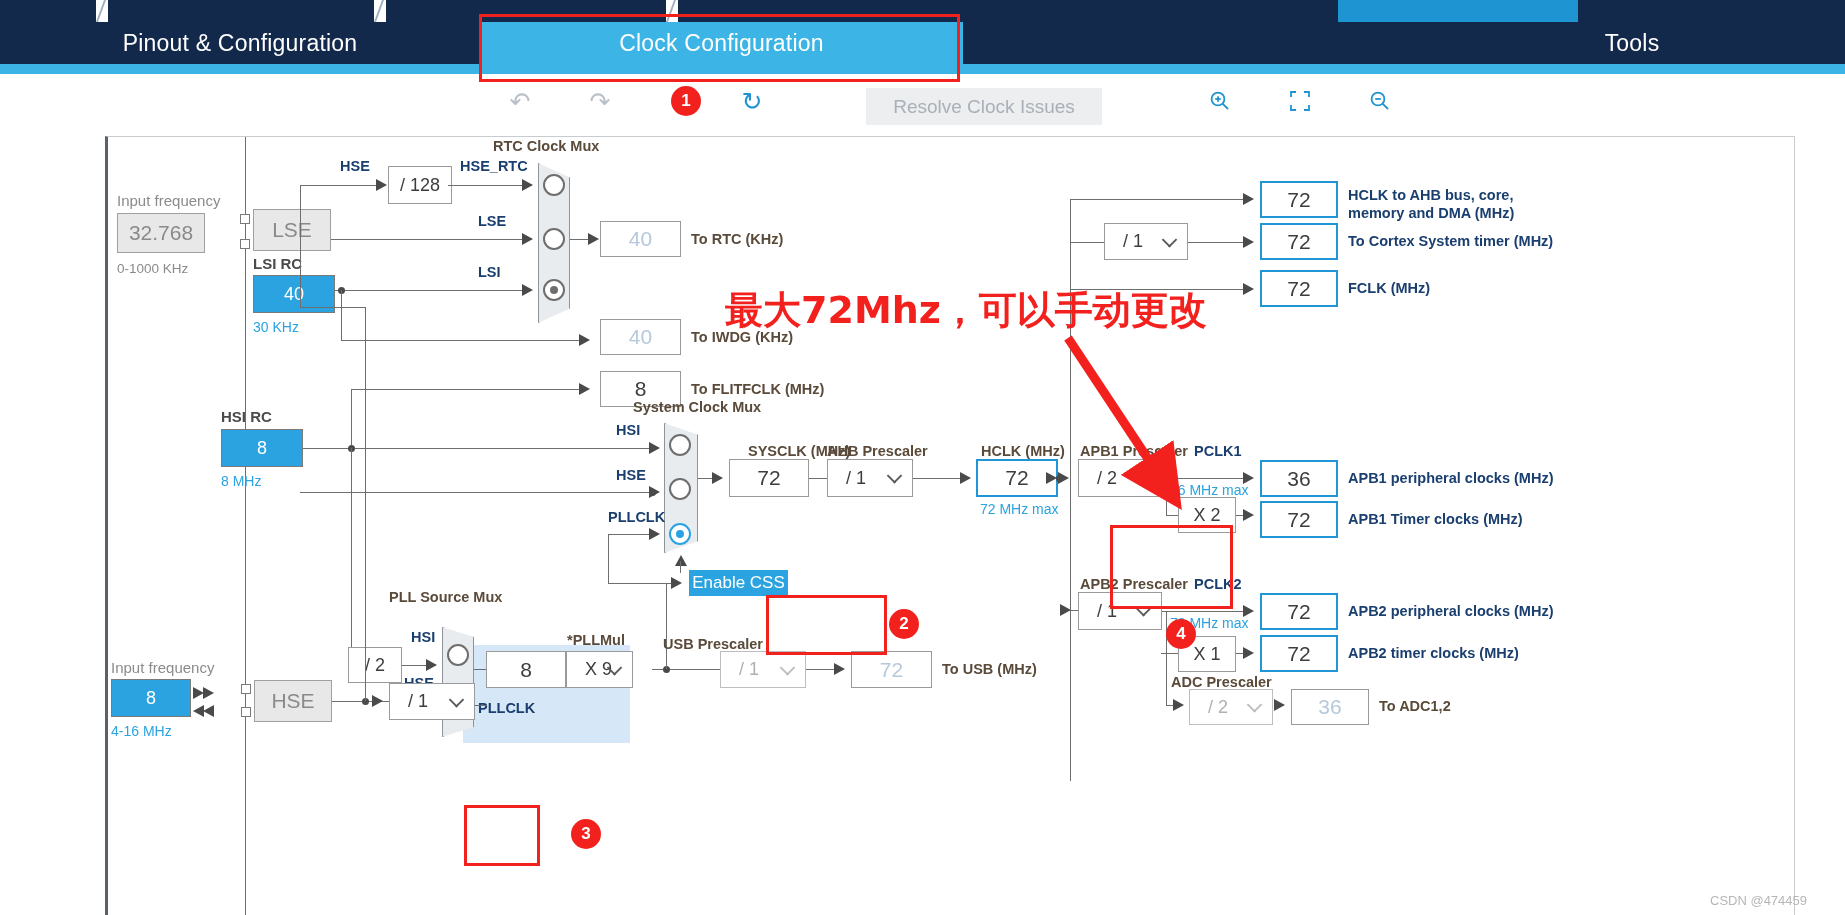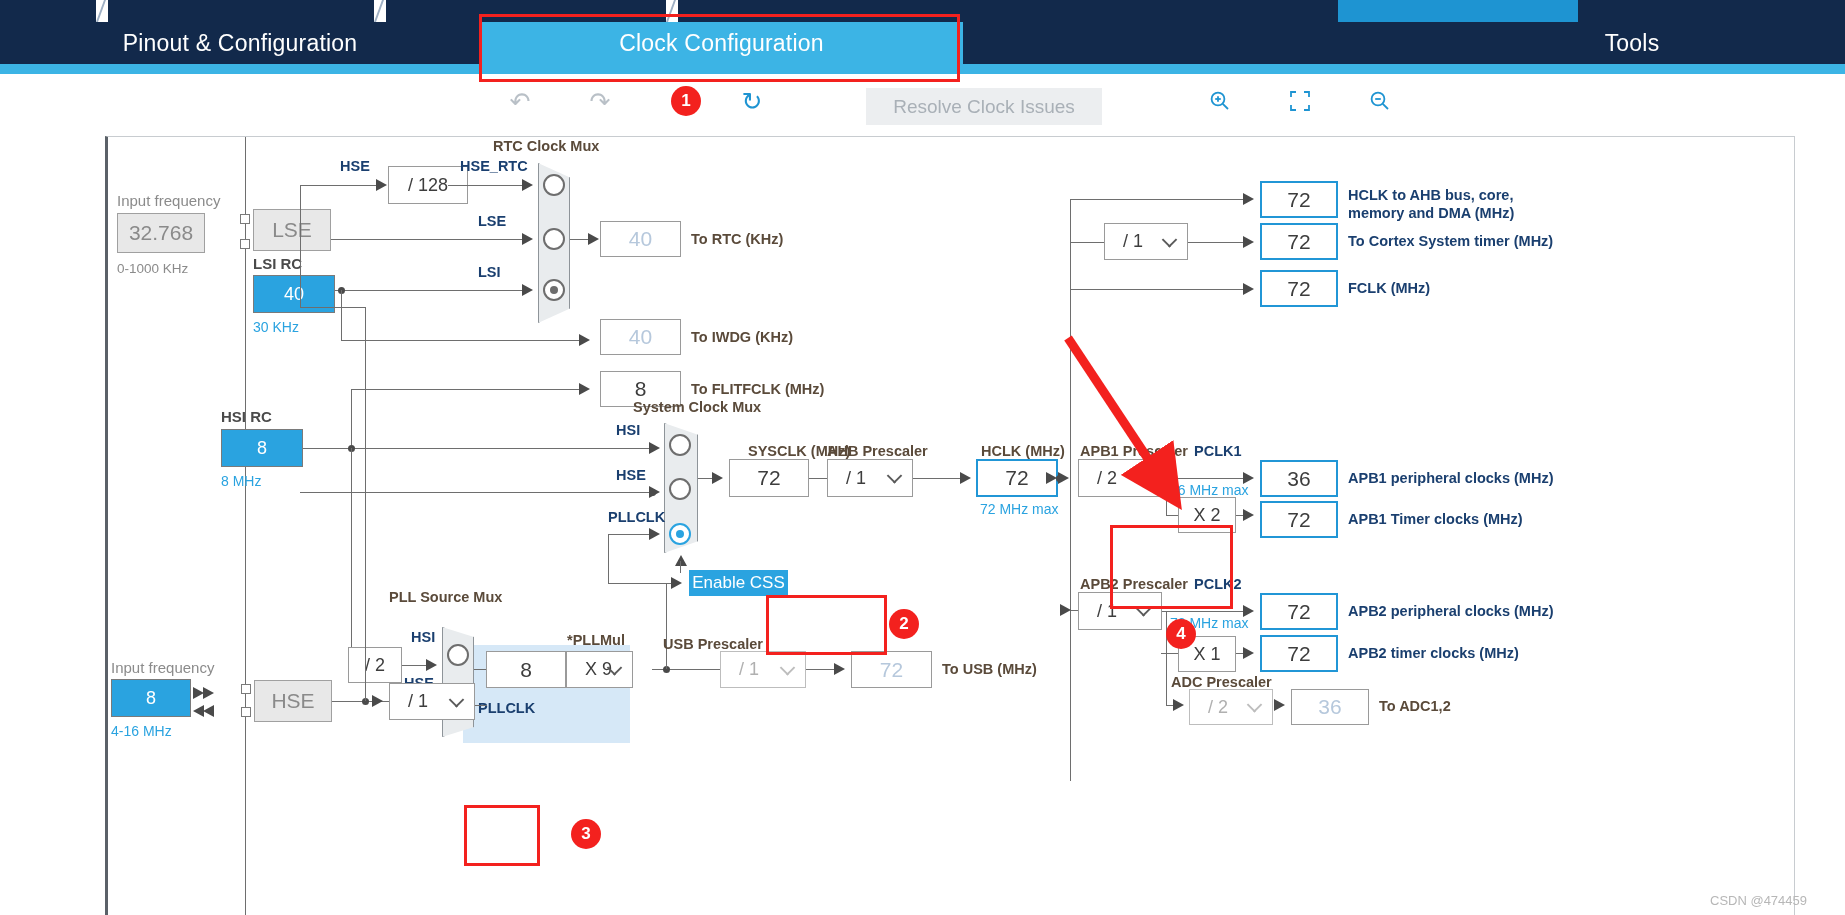--- a/index.html
+++ b/index.html
@@ -247,21 +247,21 @@
 
     <div class="abs lbl-dark" style="left:145px; top:118px;">LSI RC</div>
     <div class="vbox cyanfill" style="left:145px; top:138px; width:82px; height:38px;">40</div>
     <div class="abs lbl-cyan" style="left:145px; top:182px;">30 KHz</div>
 
     <div class="abs lbl" style="left:385px; top:1px;">RTC Clock Mux</div>
 
     <div class="abs lbl-blue" style="left:232px; top:21px;">HSE</div>
     <div class="wh" style="left:228px; top:48px; width:42px;"></div>
     <div class="arw" style="left:268px; top:42px;"></div>
-    <div class="fbox" style="left:280px; top:29px; width:80px; height:38px;">/ 128</div>
+    <div class="fbox" style="left:280px; top:29px; width:64px; height:38px;">/ 128</div>
     <div class="abs lbl-blue" style="left:352px; top:21px;">HSE_RTC</div>
     <div class="wh" style="left:340px; top:48px; width:78px;"></div>
     <div class="arw" style="left:414px; top:42px;"></div>
 
     <div class="mux m3" style="left:430px; top:26px; width:32px; height:160px;"></div>
     <div class="radio" style="left:435px; top:37px;"></div>
     <div class="radio" style="left:435px; top:91px;"></div>
     <div class="radio seldark" style="left:435px; top:142px;"></div>
 
     <div class="abs lbl-blue" style="left:370px; top:76px;">LSE</div>
@@ -491,20 +491,21 @@
 
   <div class="redbox" style="left:766px; top:595px; width:121px; height:60px;"></div>
   <div class="badge" style="left:889px; top:609px;">2</div>
 
   <div class="redbox" style="left:464px; top:805px; width:76px; height:61px;"></div>
   <div class="badge" style="left:571px; top:819px;">3</div>
 
   <div class="redbox" style="left:1110px; top:525px; width:123px; height:84px;"></div>
   <div class="badge" style="left:1166px; top:619px;">4</div>
 
+  <div class="cn-note" style="left:725px; top:285px;">最大72Mhz，可以手动更改</div>
   <svg class="abs" style="left:1060px; top:330px;" width="200" height="180">
     <defs>
       <marker id="ahead" markerWidth="7" markerHeight="7" refX="3" refY="3.5" orient="auto">
         <polygon points="0 0, 7 3.5, 0 7" fill="#f3211e"></polygon>
       </marker>
     </defs>
     <line x1="8" y1="8" x2="102" y2="150" stroke="#f3211e" stroke-width="9" marker-end="url(#ahead)"></line>
   </svg>
 
   <div class="watermark" style="left:1702px; top:893px;margin-left:8px;">CSDN @474459</div>

